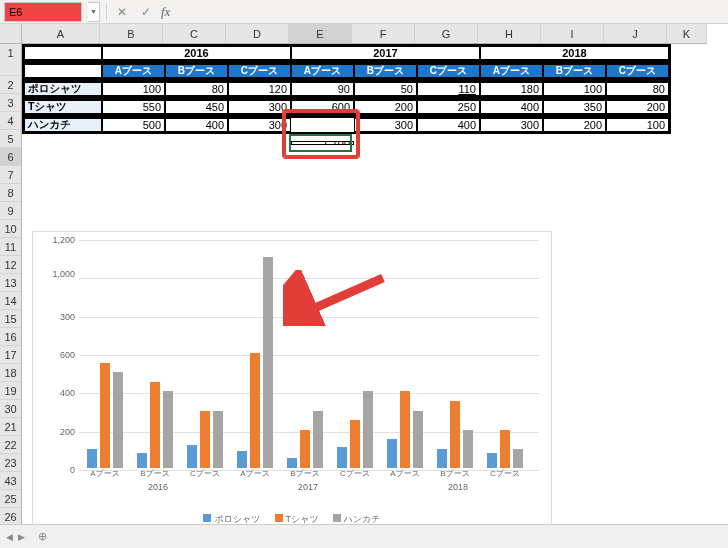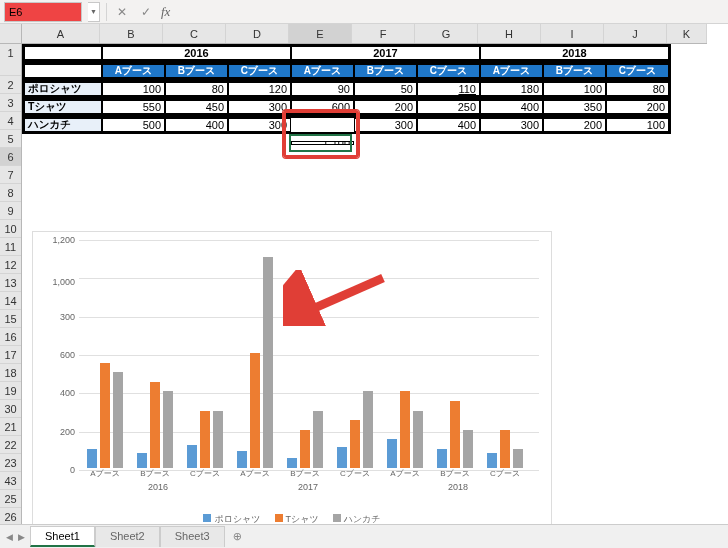--- a/index.html
+++ b/index.html
@@ -191,21 +191,21 @@
         <div class="ytick" style="top: 230px;">0</div>
         <div class="grid-line" style="top: 191.667px;"></div>
         <div class="ytick" style="top: 191.667px;">200</div>
         <div class="grid-line" style="top: 153.333px;"></div>
         <div class="ytick" style="top: 153.333px;">400</div>
         <div class="grid-line" style="top: 115px;"></div>
         <div class="ytick" style="top: 115px;">600</div>
         <div class="grid-line" style="top: 76.6667px;"></div>
         <div class="ytick" style="top: 76.6667px;">300</div>
         <div class="grid-line" style="top: 38.3333px;"></div>
-        <div class="ytick" style="top: 42px;">1,000</div>
+        <div class="ytick" style="top: 34px;">1,000</div>
         <div class="grid-line" style="top: 0px;"></div>
         <div class="ytick" style="top: 0px;">1,200</div>
         <div class="bars-group" style="left: 4px;">
           <div class="bar s0" style="height: 19.1667px;"></div>
           <div class="bar s1" style="height: 105.417px;"></div>
           <div class="bar s2" style="height: 95.8333px;"></div>
         </div>
         <div class="bars-group" style="left: 54px;">
           <div class="bar s0" style="height: 15.3333px;"></div>
           <div class="bar s1" style="height: 86.25px;"></div>
@@ -275,19 +275,14 @@
       <line x1="100" y1="8" x2="18" y2="44" stroke="#e03e36" stroke-width="9" marker-end="url(#ah)"></line>
     </svg>
   </div>
 </div>
 
 <div class="tabs">
   <div class="tab-nav">
       <span>◀</span>
       <span>▶</span>
     </div>
-  <div id="tabs-inner" style="display:flex;">
-      <div class="tab active">Sheet1</div>
-      <div class="tab inactive">Sheet2</div>
-      <div class="tab inactive">Sheet3</div>
-    </div>
   <div class="tab-plus">⊕</div>
 </div>
 
 </body></html>

